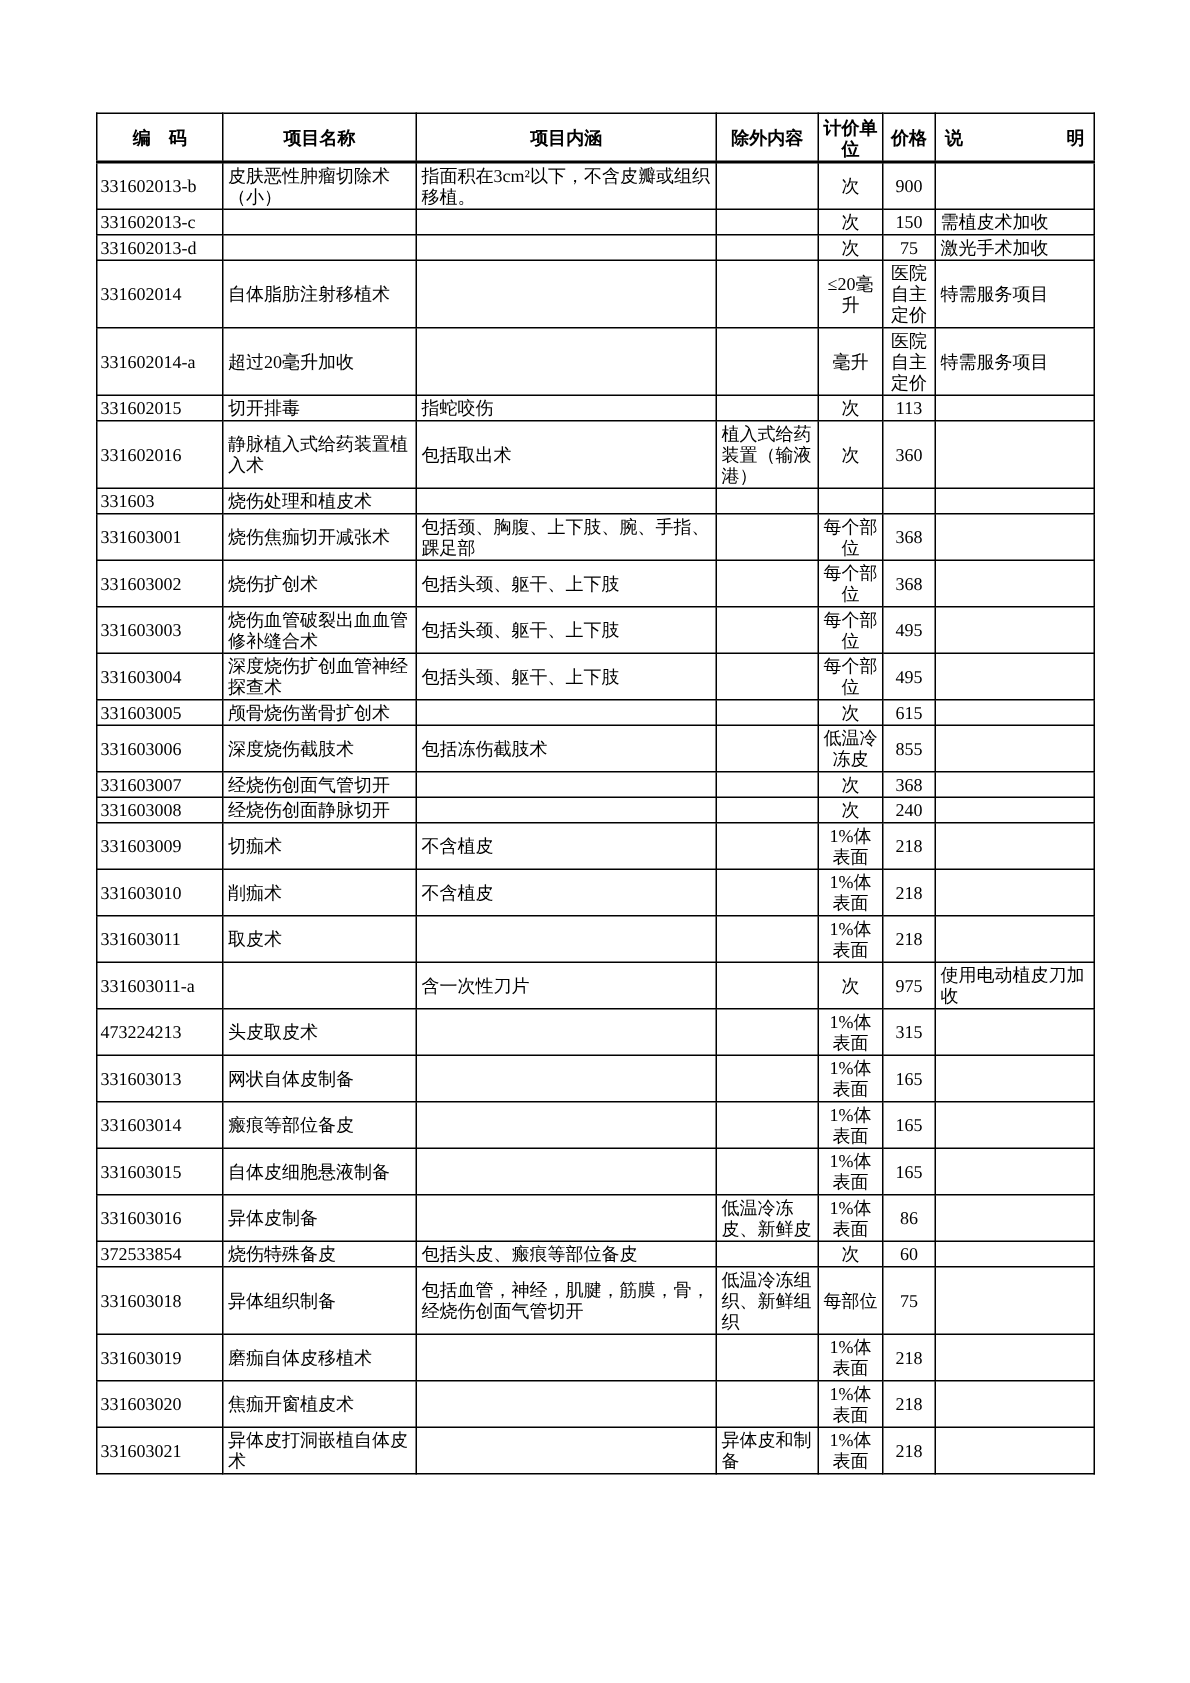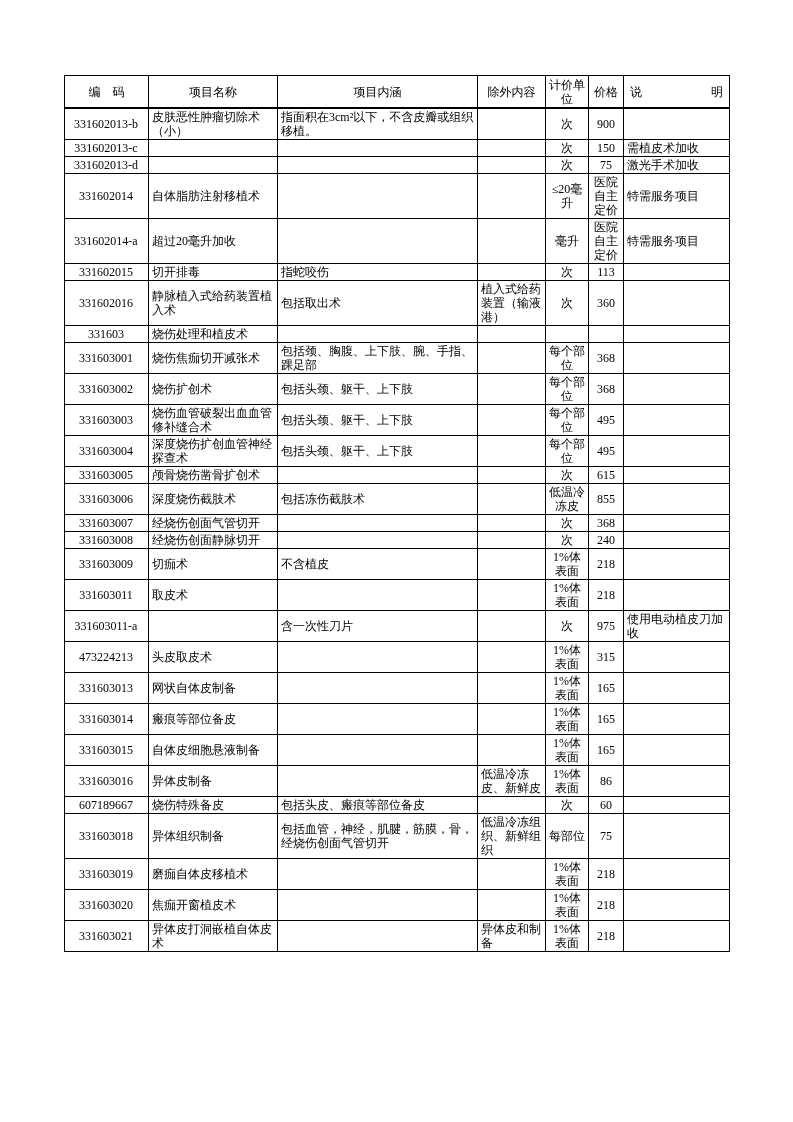--- a/index.html
+++ b/index.html
@@ -20,33 +20,33 @@
     line-height:14px;
   }
   table.fee th, table.fee td{
     border:1px solid #000;
     padding:1px 3px;
     vertical-align:middle;
     word-break:break-all;
     overflow:hidden;
   }
   table.fee thead th{
-    font-weight:normal;
+    font-weight:bold;
     text-align:center;
     height:29px;
     padding:1px 2px;
   }
   table.fee thead th.th-note{
     text-align:justify;
     text-align-last:justify;
     padding:1px 6px;
     margin-left:40px;
   }
   table.fee thead{border-bottom:2px solid #000;}
-  table.fee td.col-code{padding-left:2px;text-align:center;}
+  table.fee td.col-code{padding-left:2px;}
   table.fee td.col-unit, table.fee td.col-price{
     text-align:center;
     padding:1px 2px;
   }
   table.fee tbody tr{height:17px;}
   table.fee tbody tr.section td{font-weight:normal;}
 </style>
 </head>
 <body>
 
@@ -220,20 +220,29 @@
         <tr>
           <td class="col-code">331603009</td>
           <td class="col-name">切痂术</td>
           <td class="col-content">不含植皮</td>
           <td class="col-exclusion"></td>
           <td class="col-unit">1%体表面</td>
           <td class="col-price">218</td>
           <td class="col-note"></td>
         </tr>
         <tr>
+          <td class="col-code">331603010</td>
+          <td class="col-name">削痂术</td>
+          <td class="col-content">不含植皮</td>
+          <td class="col-exclusion"></td>
+          <td class="col-unit">1%体表面</td>
+          <td class="col-price">218</td>
+          <td class="col-note"></td>
+        </tr>
+        <tr>
           <td class="col-code">331603011</td>
           <td class="col-name">取皮术</td>
           <td class="col-content"></td>
           <td class="col-exclusion"></td>
           <td class="col-unit">1%体表面</td>
           <td class="col-price">218</td>
           <td class="col-note"></td>
         </tr>
         <tr>
           <td class="col-code">331603011-a</td>
@@ -283,21 +292,21 @@
         <tr>
           <td class="col-code">331603016</td>
           <td class="col-name">异体皮制备</td>
           <td class="col-content"></td>
           <td class="col-exclusion">低温冷冻皮、新鲜皮</td>
           <td class="col-unit">1%体表面</td>
           <td class="col-price">86</td>
           <td class="col-note"></td>
         </tr>
         <tr>
-          <td class="col-code">607189667</td>
+          <td class="col-code">372533854</td>
           <td class="col-name">烧伤特殊备皮</td>
           <td class="col-content">包括头皮、瘢痕等部位备皮</td>
           <td class="col-exclusion"></td>
           <td class="col-unit">次</td>
           <td class="col-price">60</td>
           <td class="col-note"></td>
         </tr>
         <tr>
           <td class="col-code">331603018</td>
           <td class="col-name">异体组织制备</td>

